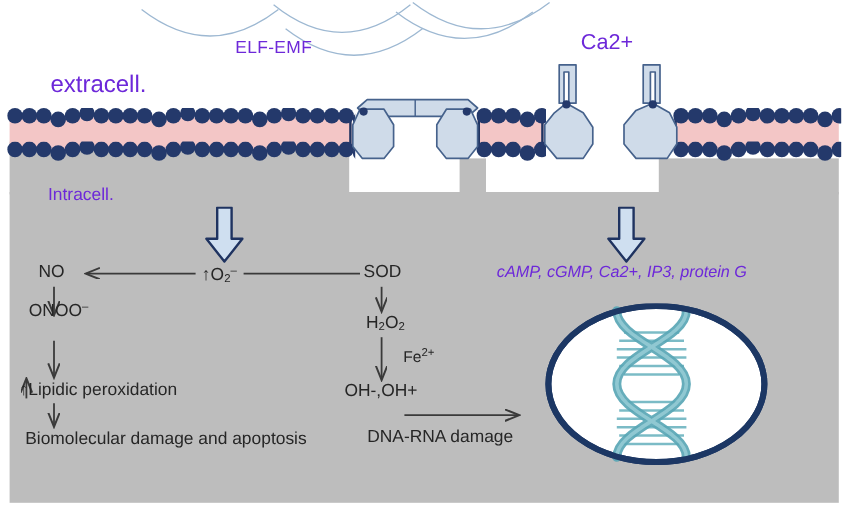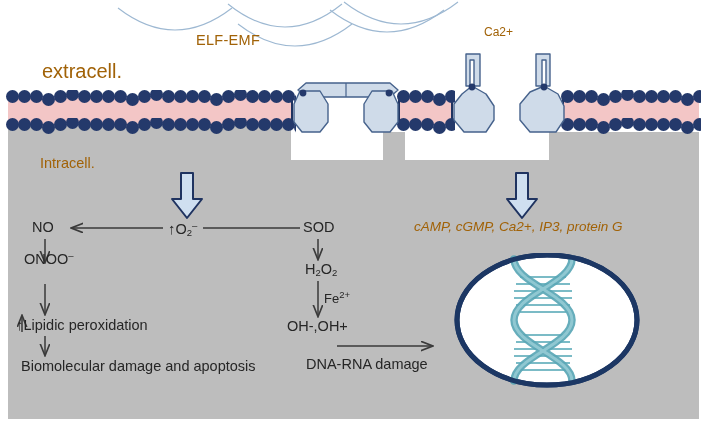--- a/index.html
+++ b/index.html
@@ -63,27 +63,27 @@
   .lipid.alt{ transform:translateY(3px); }
   .lipid.alt2{ transform:translateY(-2px); }
   .memb-edge{
     position:absolute;
     width:2px;
     background:#1f3360;
   }
   
   .lbl{
     position:absolute;
-    color:#a16207;
+    color:#6d28d9;
     white-space:nowrap;
   }
   #extracell-label{ left:42px; top:60px; font-size:20px; }
   #intracell-label{ left:40px; top:155px; font-size:14.5px; }
   #elf-emf-label{ left:196px; top:32px; font-size:14.5px; letter-spacing:.3px;}
-  #ca-top-label{ left:484px; top:25px; font-size:12px; }
+  #ca-top-label{ left:484px; top:25px; font-size:18px; }
   #second-messengers-label{ left:414px; top:219px; font-size:13.5px;font-style:italic; }
   
   #waves{ position:absolute; left:0; top:0; width:707px; height:80px; }
   
   .channel{ position:absolute; }
   
   .block-arrow{ position:absolute; }
   
   .pw{
     position:absolute;
@@ -93,21 +93,21 @@
   }
   .pw sub{ font-size:9.5px; vertical-align:-2px; }
   .pw sup{ font-size:9.5px; vertical-align:5px; }
   .updown{ font-size:15px; }
   #no-label{ left:32px; top:219px; }
   #onoo-label{ left:24px; top:250px; }
   #lipidic-label{ left:16px; top:316px; }
   #biomol-label{ left:21px; top:358px; }
   #sod-label{ left:303px; top:219px; }
   #h2o2-label{ left:305px; top:261px; }
-  #fe-label{ left:324px; top:289px; font-size:13px;}
+  #fe-label{ left:336px; top:289px; font-size:13px;}
   #oh-label{ left:287px; top:318px; }
   #dna-rna-label{ left:306px; top:356px; }
   #o2-label{ left:168px; top:220px; }
   
   #arrow-layer{
     position:absolute; left:0; top:0;
     width:707px; height:435px;
     pointer-events:none;
   }
   

